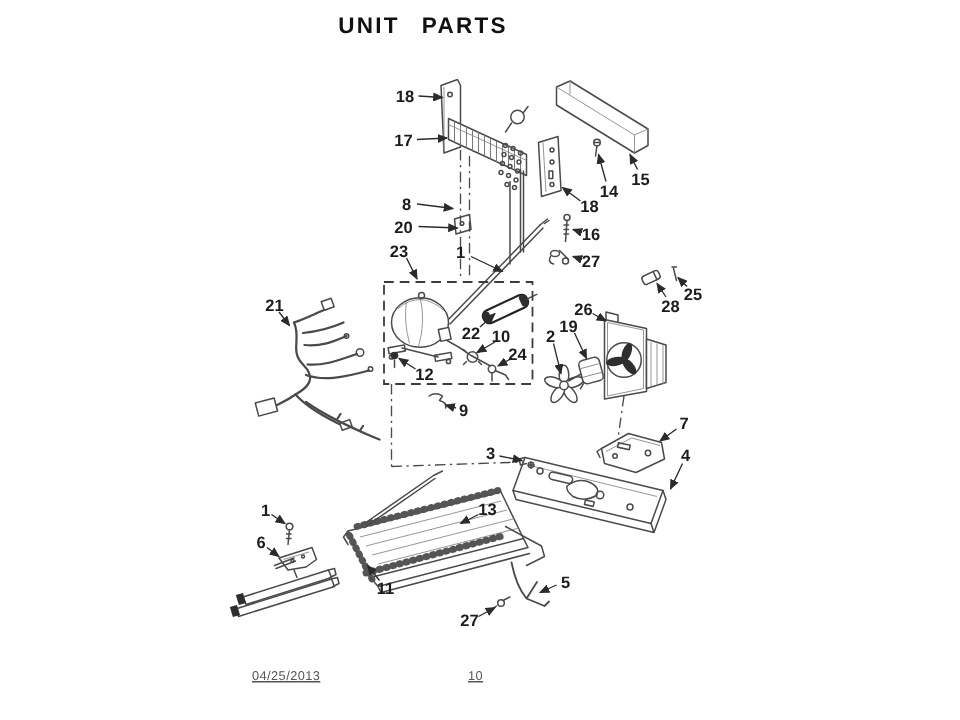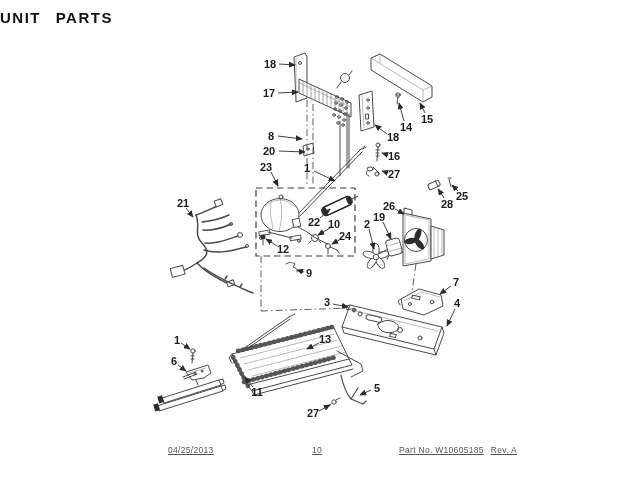--- a/index.html
+++ b/index.html
@@ -1,18 +1,18 @@
 <!DOCTYPE html>
 <html><head>
 <meta charset="utf-8">
 <style>
   html,body{margin:0;padding:0;background:#fff;}
   #page{position:relative;width:640px;height:480px;background:#ffffff;overflow:hidden;
         font-family:"Liberation Sans",sans-serif;}
-  #title{position:absolute;top:9px;left:0;width:564px;
+  #title{position:absolute;top:9px;left:0;width:564px;text-align:center;
          font-size:15px;font-weight:bold;color:#111;letter-spacing:1.5px;word-spacing:9px;}
   .footer-item{position:absolute;top:445px;font-size:8.5px;color:#555;letter-spacing:.3px;text-decoration:underline;}
   #footer-date{left:168px;}
   #footer-page{left:312px;}
   #footer-part{left:399px;}
   #footer-part span{margin-right:7px;}
   svg{position:absolute;top:0;left:0;}
   .p{fill:none;stroke:#4a4a4a;stroke-width:1;stroke-linejoin:round;stroke-linecap:round;}
   .pf{fill:#fff;stroke:#4a4a4a;stroke-width:1;stroke-linejoin:round;}
   .thin{fill:none;stroke:#8a8a8a;stroke-width:.6;}
@@ -311,16 +311,13 @@
         <text x="313" y="417" class="callout">27</text>
         <line x1="181" y1="343" x2="190" y2="349" class="leader" marker-end="url(#ah)"></line>
         <text x="177" y="344" class="callout">1</text>
         <line x1="178" y1="365" x2="186" y2="371" class="leader" marker-end="url(#ah)"></line>
         <text x="174" y="365" class="callout">6</text>
       </g>
   </svg>
 
   <div class="footer-item" id="footer-date">04/25/2013</div>
   <div class="footer-item" id="footer-page">10</div>
-  <div class="footer-item" id="footer-part">
-    <span>Part No. W10605185</span><span>Rev. A</span>
-  </div>
 </div>
 
 </body></html>

